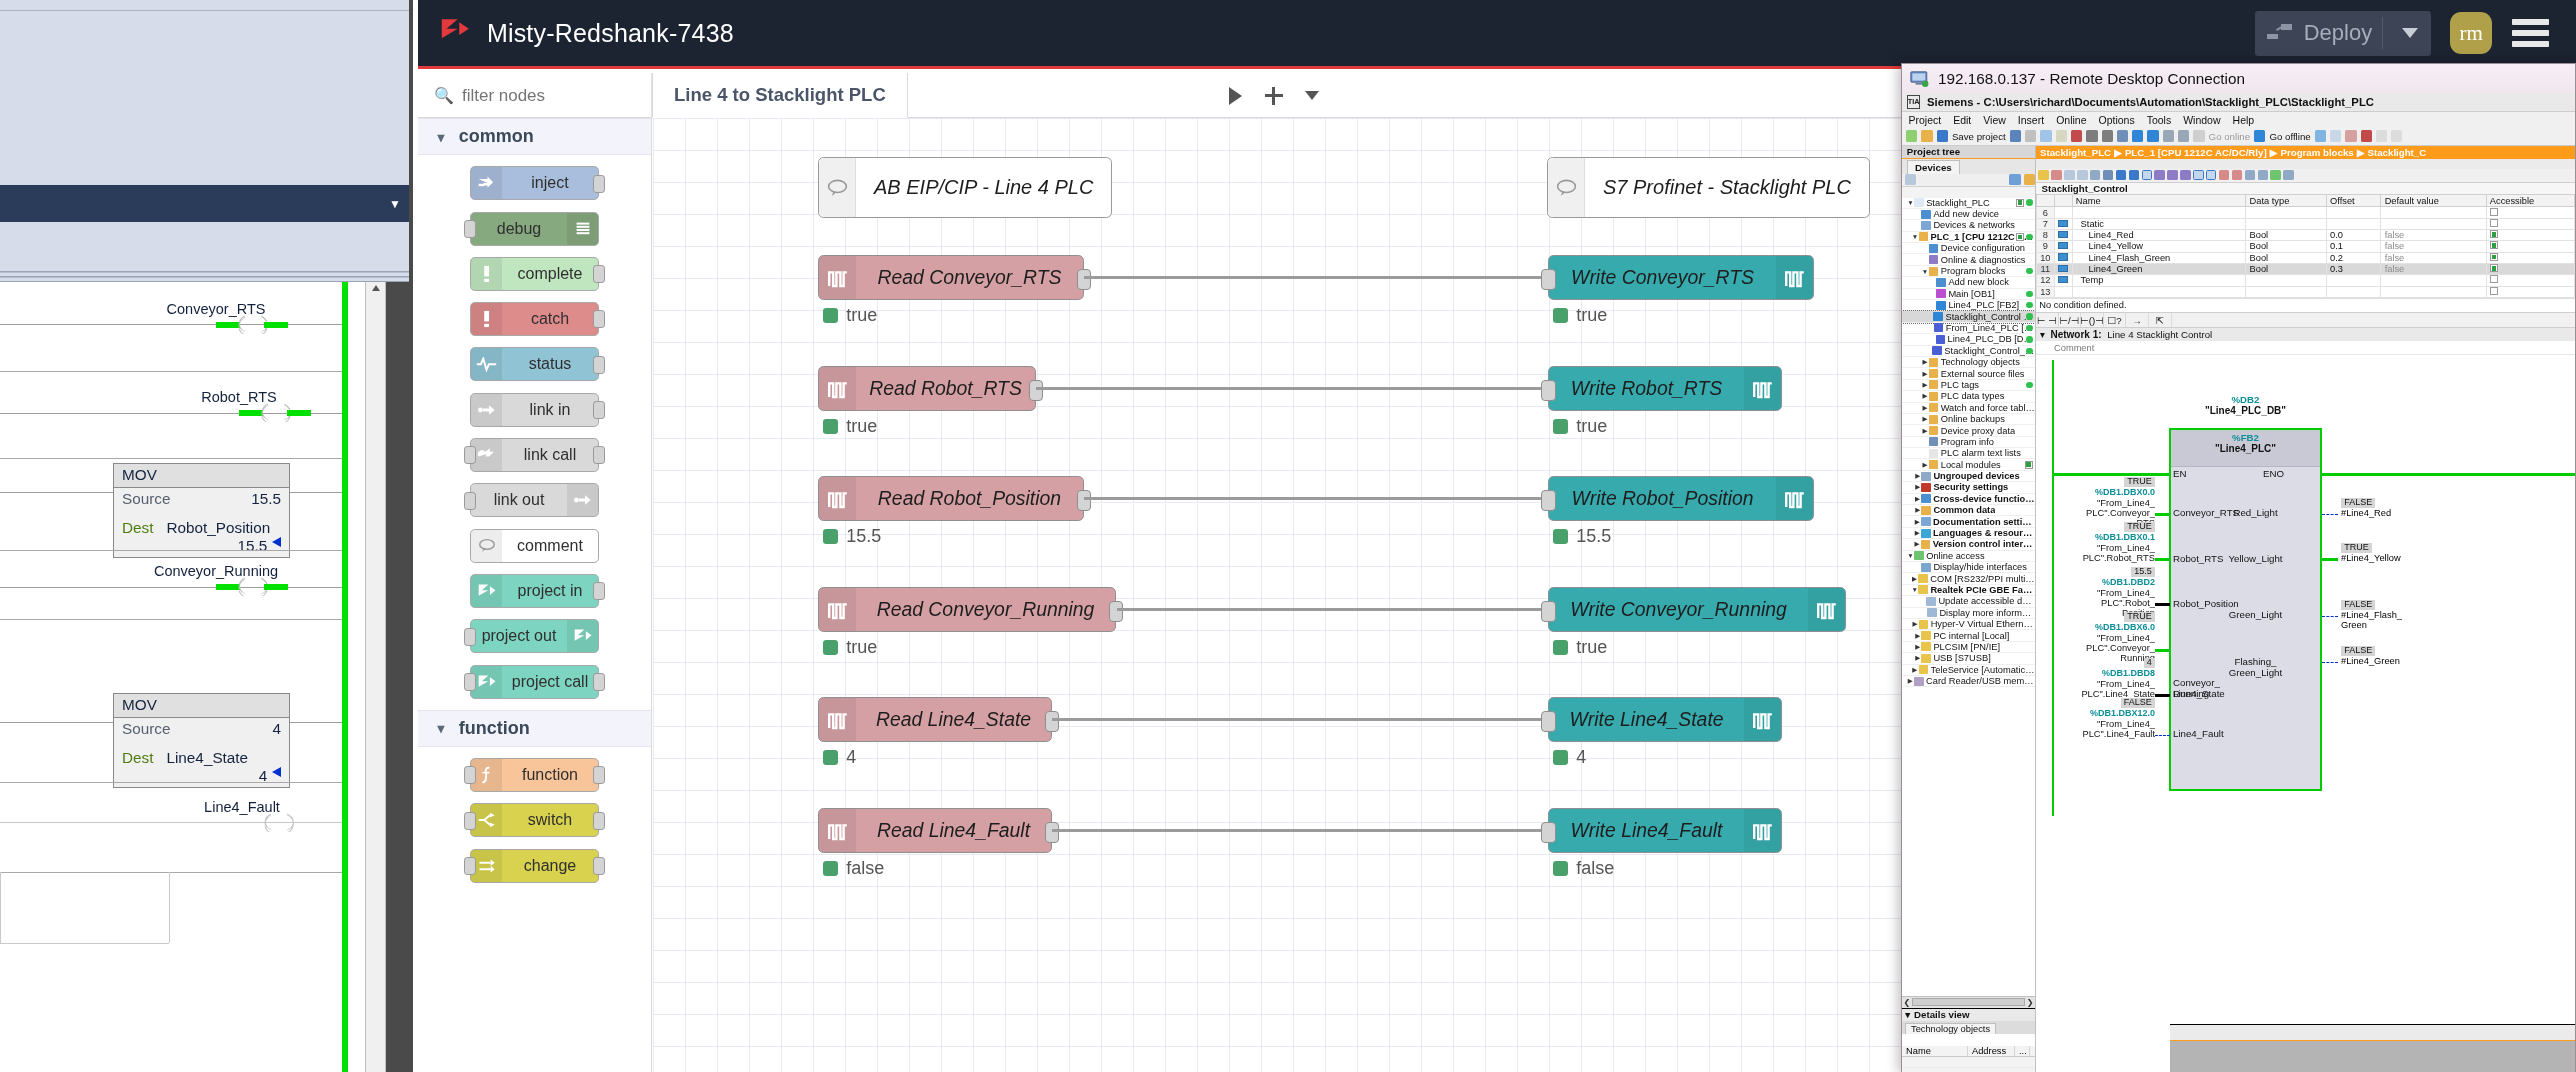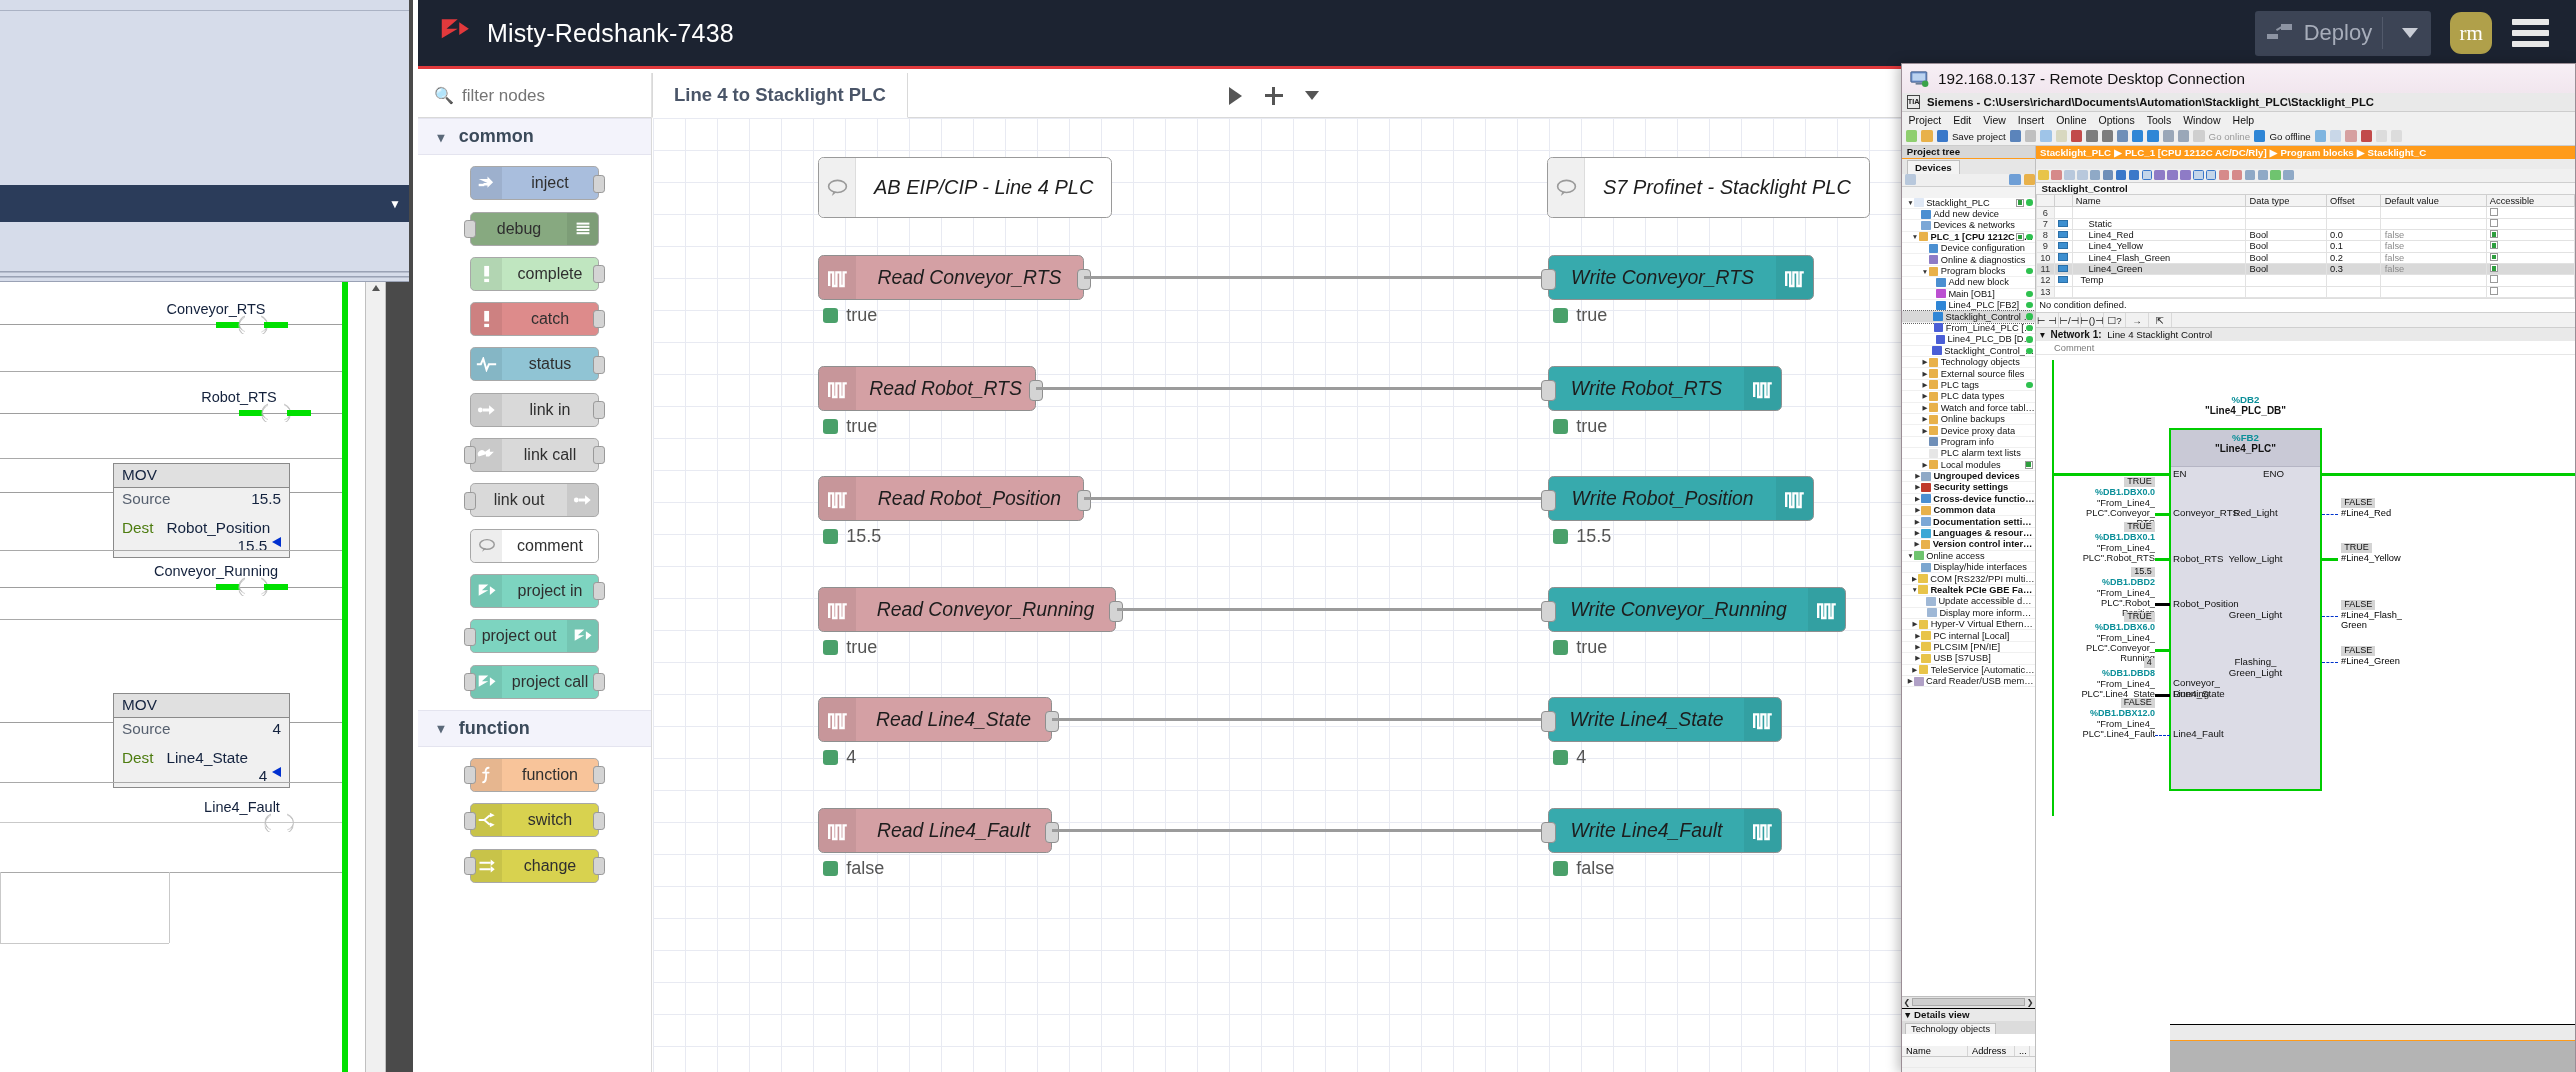--- a/index.html
+++ b/index.html
@@ -1360,21 +1360,21 @@
                 <td class="ico"></td>
                 <td class="muted" style="padding-left:14.5px"><add new=""></add></td>
                 <td></td>
                 <td></td>
                 <td class="muted"></td>
                 <td><span class="ck "></span></td>
               </tr>
               <tr>
                 <td class="num">7</td>
                 <td class="ico"><span class="declico"></span></td>
-                <td class="" style="padding-left:16px">Static</td>
+                <td class="" style="padding-left:8px">Static</td>
                 <td></td>
                 <td></td>
                 <td class="muted"></td>
                 <td><span class="ck "></span></td>
               </tr>
               <tr>
                 <td class="num">8</td>
                 <td class="ico"><span class="declico"></span></td>
                 <td class="" style="padding-left:16px">Line4_Red</td>
                 <td>Bool</td>

